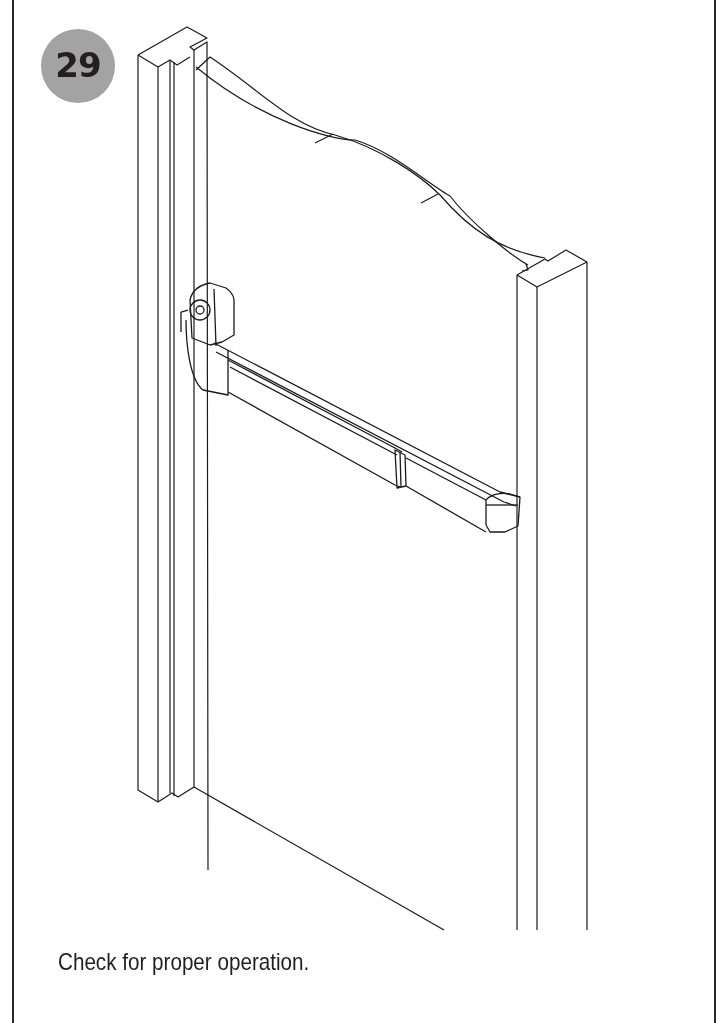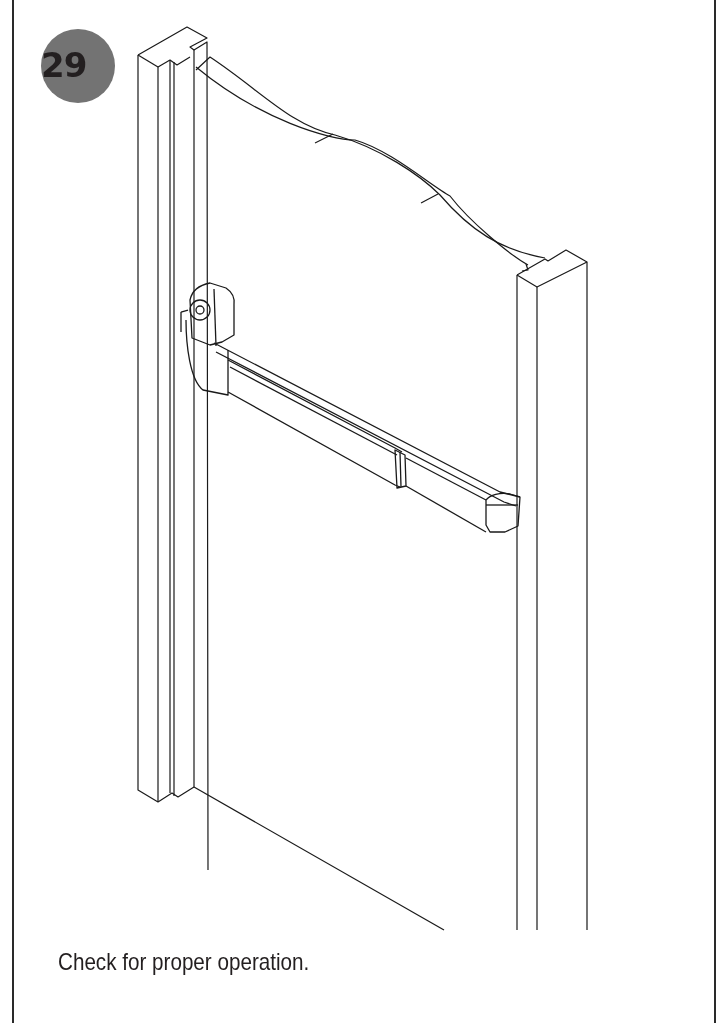--- a/index.html
+++ b/index.html
@@ -1,20 +1,20 @@
 <!DOCTYPE html>
 <html><head>
   <meta charset="utf-8">
   <style>
     html, body { margin: 0; padding: 0; background: #ffffff; }
     body { width: 721px; height: 1023px; position: relative; overflow: hidden; font-family: "Liberation Sans", sans-serif; }
     .frame { position: absolute; left: 0; top: 0; width: 721px; height: 1023px; box-sizing: border-box; }
     .border-left { position: absolute; left: 12px; top: 0; width: 2px; height: 1023px; background: #2a2a2a; }
     .border-right { position: absolute; left: 714px; top: 0; width: 2px; height: 1023px; background: #2a2a2a; }
-    .step-badge { position: absolute; left: 41px; top: 29px; width: 74px; height: 74px; border-radius: 50%; background: #737373; display: flex; align-items: center; justify-content: flex-start; }
+    .step-badge { position: absolute; left: 41px; top: 29px; width: 74px; height: 74px; border-radius: 50%; background: #a3a3a3; display: flex; align-items: center; justify-content: center; }
     .step-number { font-family: "DejaVu Sans", sans-serif; font-weight: bold; font-size: 34px; color: #231f20; letter-spacing: -1px; margin-top: -2px; }
     .illustration { position: absolute; left: 0; top: 0; width: 721px; height: 935px; }
     .caption { position: absolute; left: 58px; top: 948px; font-family: "Liberation Sans", sans-serif; font-size: 24px; color: #231f20; transform: scaleX(0.86); transform-origin: left center; white-space: nowrap; }
   </style>
 </head>
 <body>
 
 <div class="frame">
   <div class="border-left"></div>
   <div class="border-right"></div>

